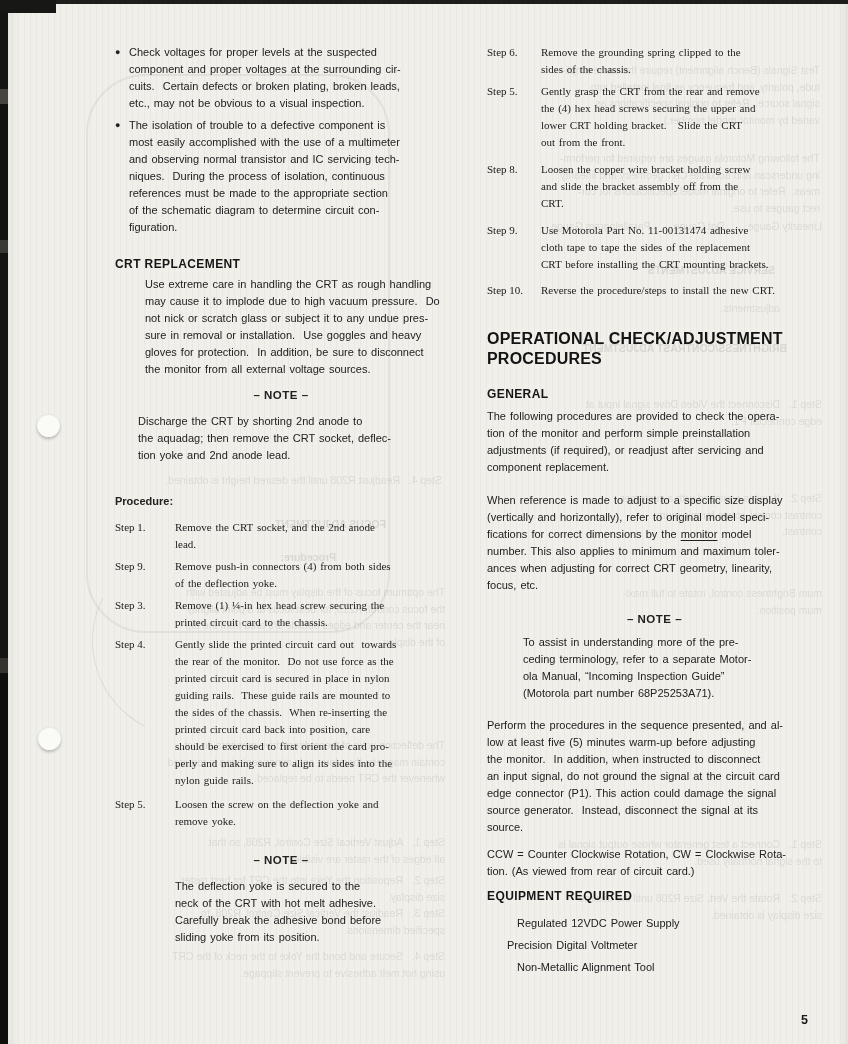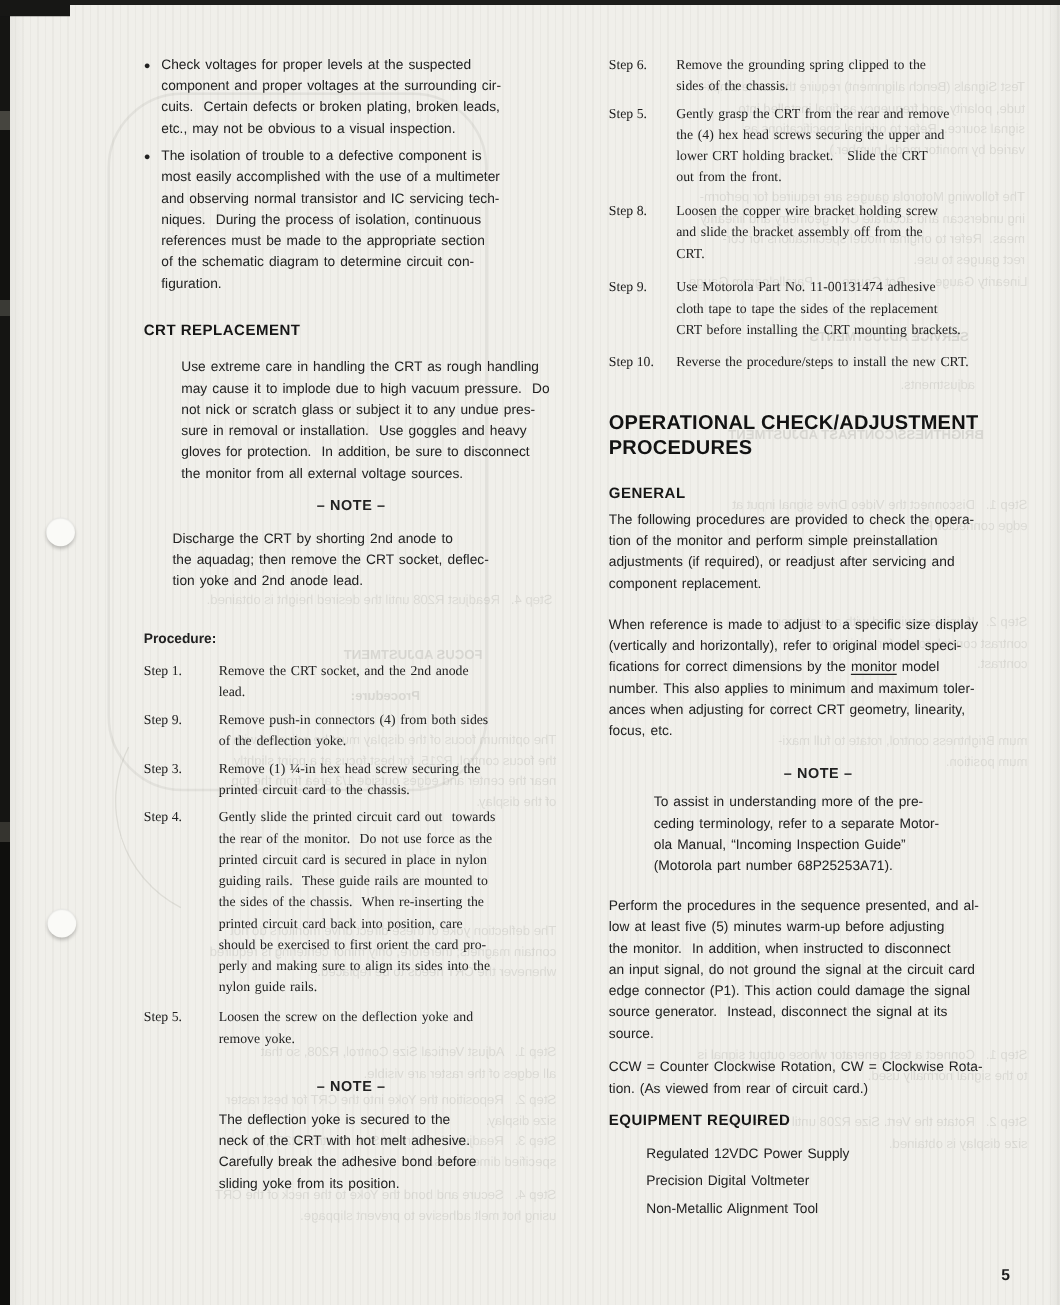--- a/index.html
+++ b/index.html
@@ -115,21 +115,21 @@
       <span class="bullet-glyph">●</span>
       <span class="txt">The isolation of trouble to a defective component is
 most easily accomplished with the use of a multimeter
 and observing normal transistor and IC servicing tech-
 niques.  During the process of isolation, continuous
 references must be made to the appropriate section
 of the schematic diagram to determine circuit con-
 figuration.</span>
     </div>
 
-    <div class="h2" style="margin-bottom:13px;">CRT REPLACEMENT</div>
+    <div class="h2" style="margin-bottom:3px;">CRT REPLACEMENT</div>
     <div class="txt" style="margin-bottom:9px;margin-left:30px;">Use extreme care in handling the CRT as rough handling
 may cause it to implode due to high vacuum pressure.  Do
 not nick or scratch glass or subject it to any undue pres-
 sure in removal or installation.  Use goggles and heavy
 gloves for protection.  In addition, be sure to disconnect
 the monitor from all external voltage sources.</div>
 
     <div class="note-label" style="margin-bottom:9px;">– NOTE –</div>
     <div class="txt" style="margin:0 20px 29px 23px;">Discharge the CRT by shorting 2nd anode to
 the aquadag; then remove the CRT socket, deflec-
@@ -234,18 +234,18 @@
 the monitor.  In addition, when instructed to disconnect
 an input signal, do not ground the signal at the circuit card
 edge connector (P1). This action could damage the signal
 source generator.  Instead, disconnect the signal at its
 source.</div>
     <div class="txt" style="margin-bottom:8px;">CCW = Counter Clockwise Rotation, CW = Clockwise Rota-
 tion. (As viewed from rear of circuit card.)</div>
 
     <div class="h2" style="margin-bottom:7px;">EQUIPMENT REQUIRED</div>
     <div class="txt" style="margin-left:30px;line-height:22px;">Regulated 12VDC Power Supply</div>
-    <div class="txt" style="margin-left:30px;line-height:22px;">Precision Digital Voltmeter</div>
+    <div class="txt" style="margin-left:20px;line-height:22px;">Precision Digital Voltmeter</div>
     <div class="txt" style="margin-left:30px;line-height:22px;">Non-Metallic Alignment Tool</div>
   </div>
 
   <div id="page-number">5</div>
 </div>
 
 </body></html>

